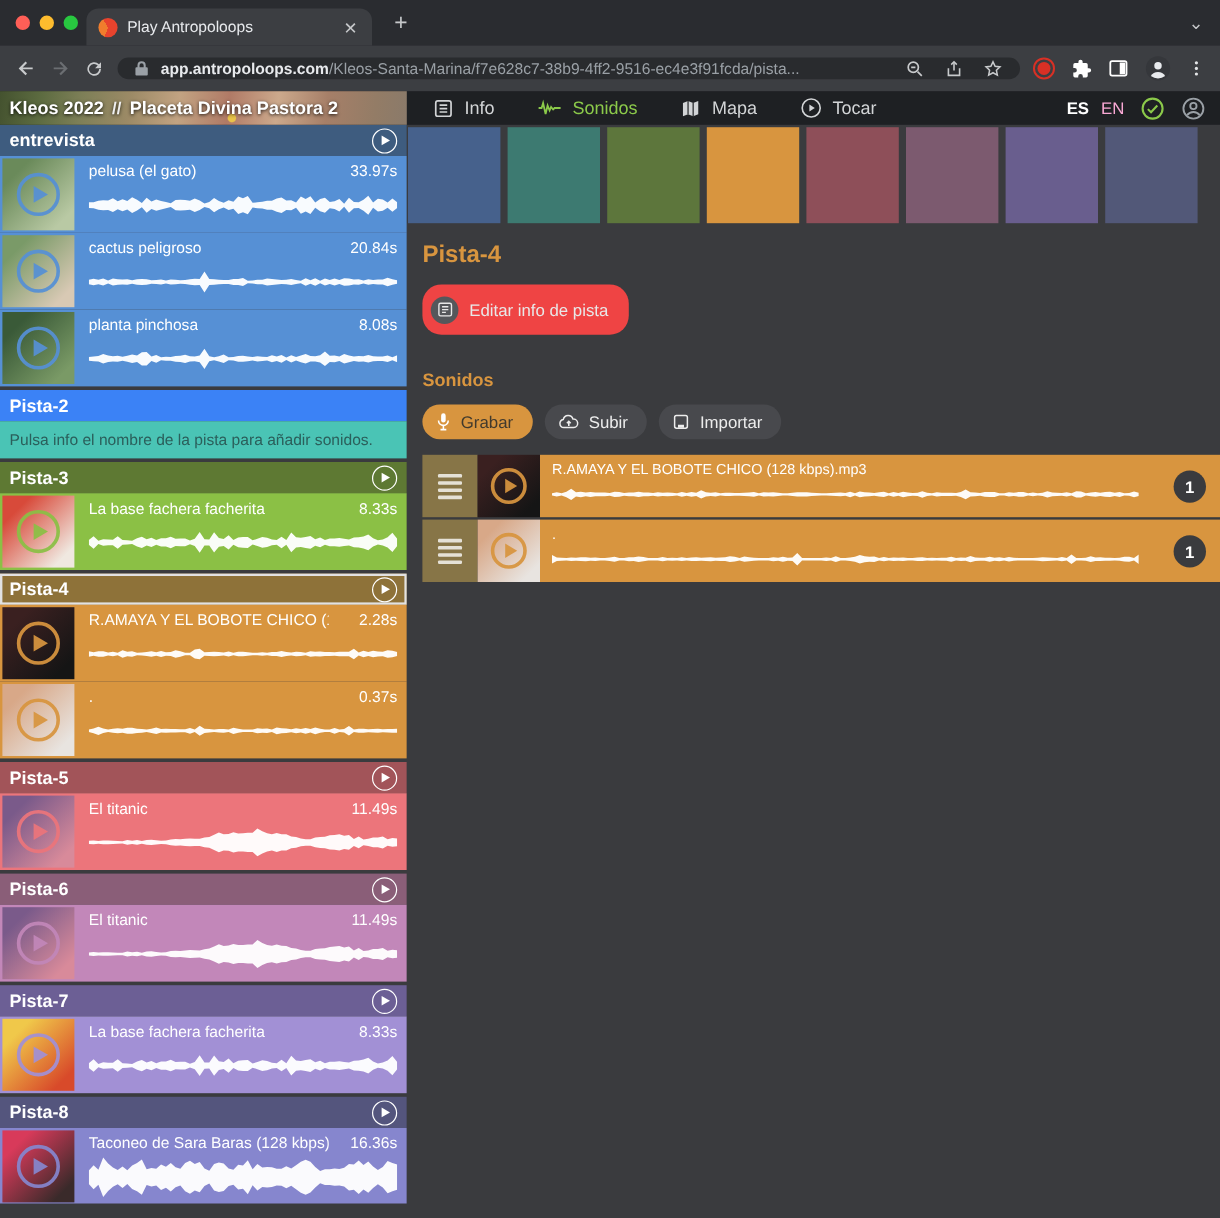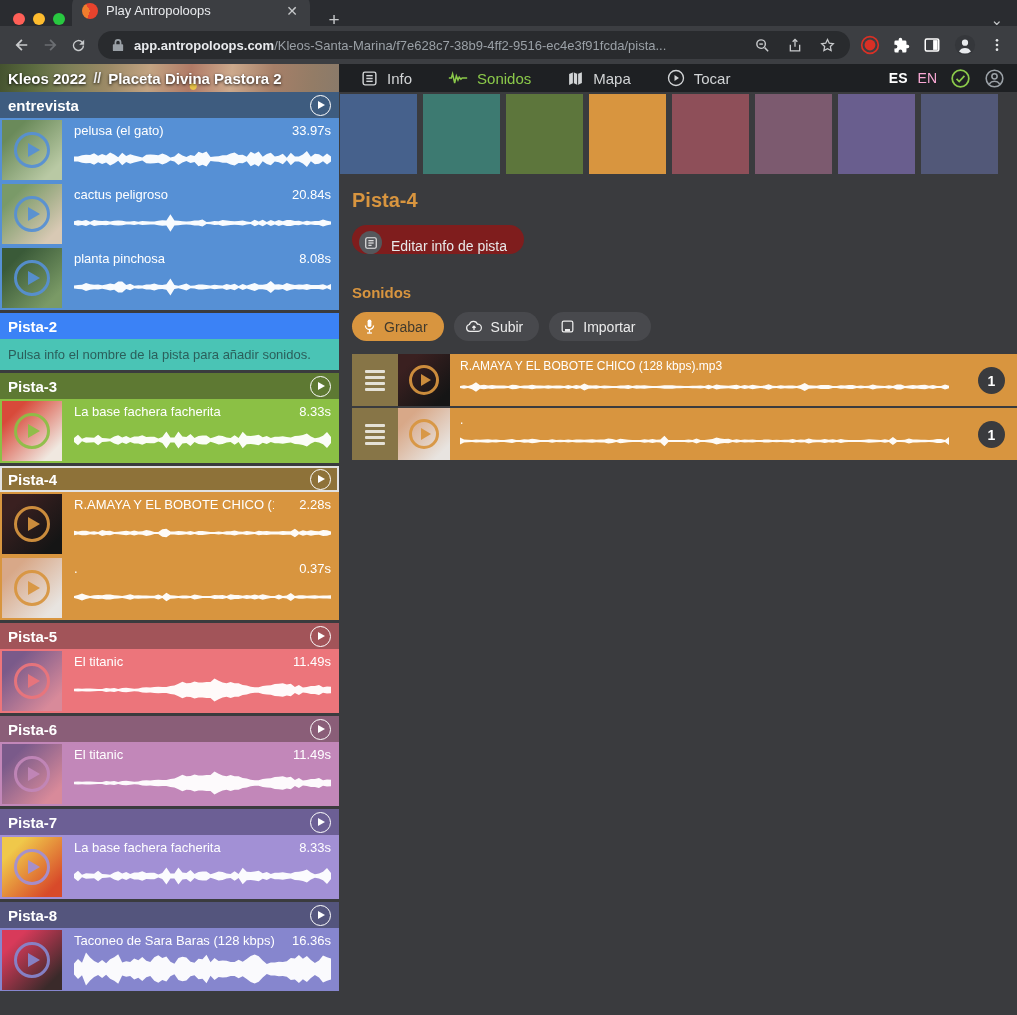--- a/index.html
+++ b/index.html
@@ -1,36 +1,36 @@
 <!DOCTYPE html>
 <html><head>
 <meta charset="utf-8">
 <style>
   *{box-sizing:border-box;margin:0;padding:0}
   html,body{width:1017px;height:1015px;overflow:hidden}
   body{background:#3a3b3e;font-family:"Liberation Sans",sans-serif;-webkit-font-smoothing:antialiased}
   svg{display:block}
 
   
-  .tabstrip{position:relative;height:26px;background:#2a2c30}
+  .tabstrip{position:relative;height:38px;background:#2a2c30}
   .lights{position:absolute;left:13px;top:13px;display:flex;gap:8px}
   .light{width:12px;height:12px;border-radius:50%}
   .tab{position:absolute;left:72px;bottom:0;width:238px;height:31px;background:#3c3e42;
        border-radius:10px 10px 0 0;display:flex;align-items:center;padding:0 10px;gap:8px}
   .favicon{width:16px;height:16px;border-radius:50%;flex:none;
        background:conic-gradient(from 200deg,#f07d2d 0 130deg,#e8432d 130deg 360deg)}
   .tab-title{flex:1;font-size:13px;color:#e8eaed;white-space:nowrap;overflow:hidden}
   .tab-close{color:#c6c8ca;font-size:14px;line-height:1;padding:2px}
   .newtab{position:absolute;left:322px;top:8px;width:24px;height:24px;color:#c6c8ca;font-size:19px;
        display:flex;align-items:center;justify-content:center}
   .tab-chevron{position:absolute;right:14px;top:12px;color:#c6c8ca;font-size:15px;line-height:1}
   .toolbar{height:38px;background:#3c3e42;display:flex;align-items:center;padding:0 8px}
   .nav-btn{width:28px;height:28px;display:flex;align-items:center;justify-content:center;color:#c8cacc}
   .nav-btn.disabled{color:#6b6e72}
-  .urlbar{flex:1;height:28px;background:#292b2e;border-radius:14px;display:flex;align-items:center;
+  .urlbar{flex:1;height:18px;background:#292b2e;border-radius:14px;display:flex;align-items:center;
        padding:0 14px;gap:10px;margin:0 6px}
   .url-text{flex:1;font-size:13px;color:#9aa0a6;white-space:nowrap;overflow:hidden}
   .url-domain{color:#e8eaed;font-weight:bold}
   .omni-icons{display:flex;gap:16px;color:#c8cacc;align-items:center}
   .ext-icons{display:flex;align-items:center;gap:13px;padding:0 4px;color:#e4e6e8}
 
   
   .appbar{height:28px;background:#1e2023;display:flex}
   .crumb{width:339px;flex:none;display:flex;align-items:center;gap:7px;padding-left:8px;overflow:hidden;
     background:
@@ -71,21 +71,21 @@
        white-space:nowrap;overflow:hidden}
   .clip-dur{position:absolute;right:8px;top:5px;font-size:13px;color:#fff}
   .clip-wave{position:absolute;left:12px;top:24px;height:34px;width:calc(100% - 20px)}
   .track-msg{height:31px;display:flex;align-items:center;padding:0 8px;font-size:13px}
 
   
   .swatches{display:flex;gap:6px;padding:2px 0 0 1px}
   .swatch{width:77px;height:80px;flex:none}
   .main-title{margin:15px 0 0 13px;font-size:20px;font-weight:bold;color:#d8953f}
   .edit-row{margin:13px 0 0 13px}
-  .pill{display:inline-flex;align-items:flex-end;gap:9px;background:#7f1d1d;border-radius:16px;height:29px;
+  .pill{display:inline-flex;align-items:center;gap:9px;background:#ef4444;border-radius:16px;height:42px;
        padding:0 17px 0 7px;color:#e8e8e8;font-size:14px}
   .icon-circle{width:23px;height:23px;border-radius:50%;background:#55575b;display:flex;
        align-items:center;justify-content:center;color:#e8e8e8}
   .sounds-label{margin:30px 0 0 13px;font-size:15px;font-weight:bold;color:#d8953f}
   .actions{display:flex;gap:10px;margin:11px 0 0 13px}
   .action{display:inline-flex;align-items:center;gap:8px;height:29px;border-radius:15px;
        padding:0 16px 0 11px;background:#48494d;color:#ececec;font-size:14px}
   .action.primary{background:#d8953f;color:#413a2d}
   .action.primary svg{color:#fff}
   .audio-list{margin:13px 0 0 13px}

